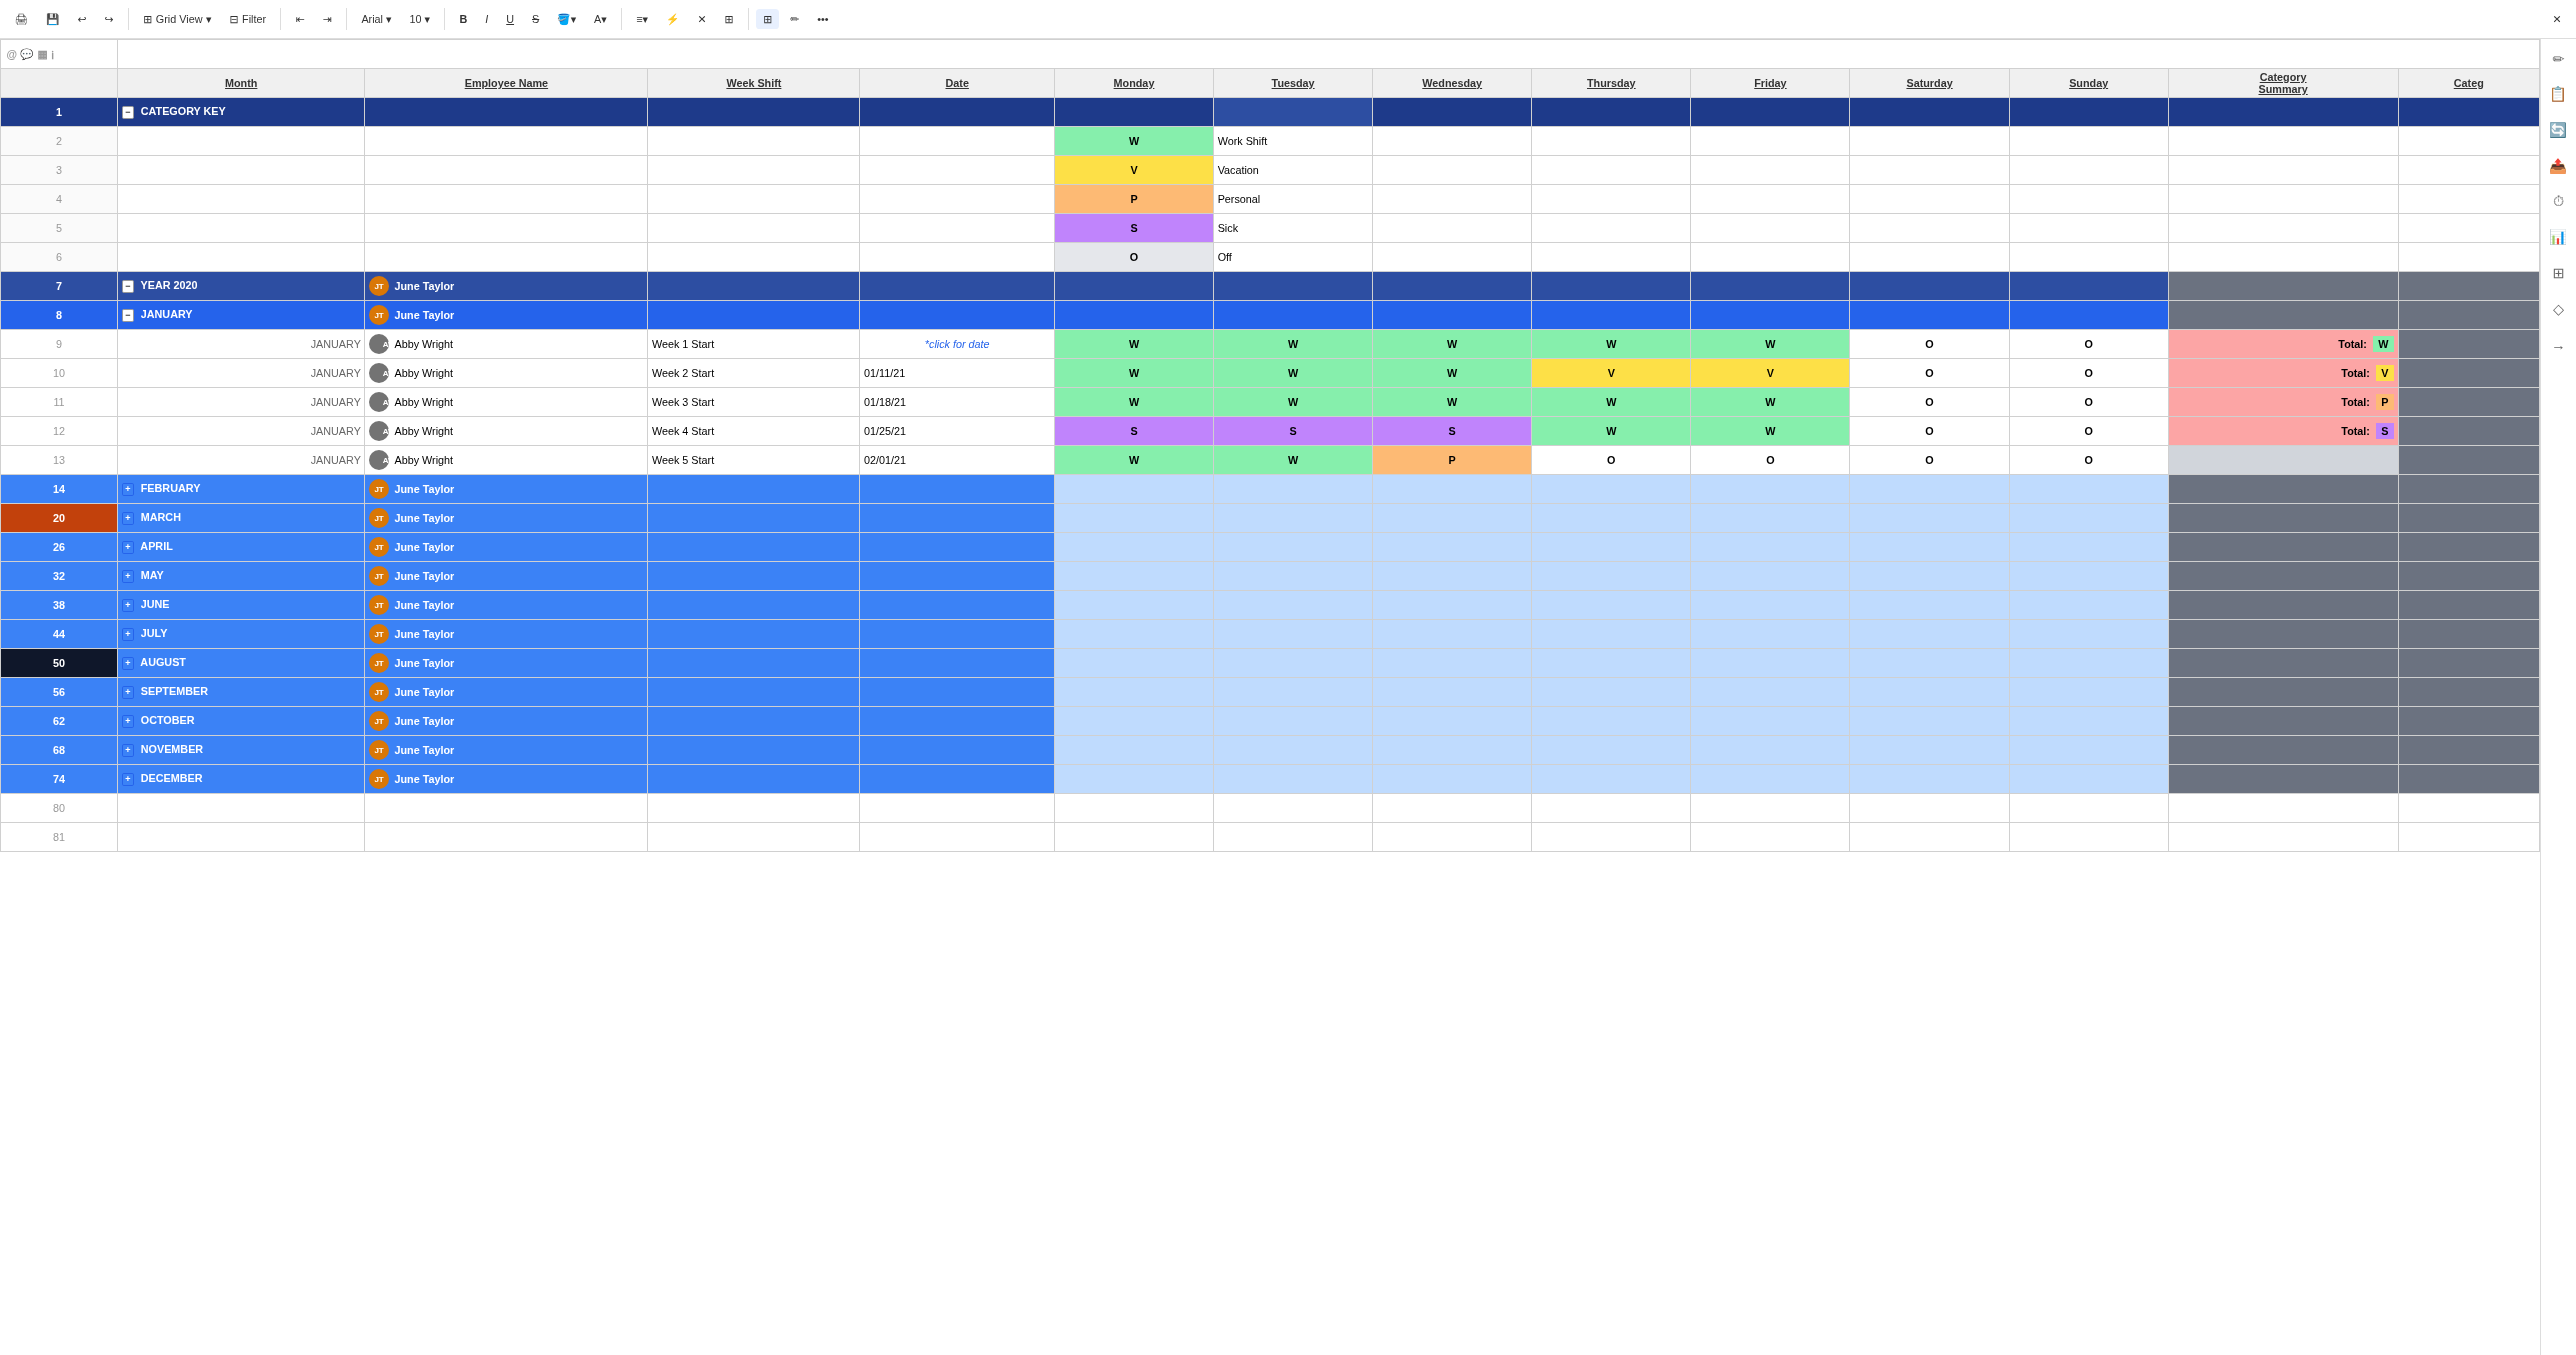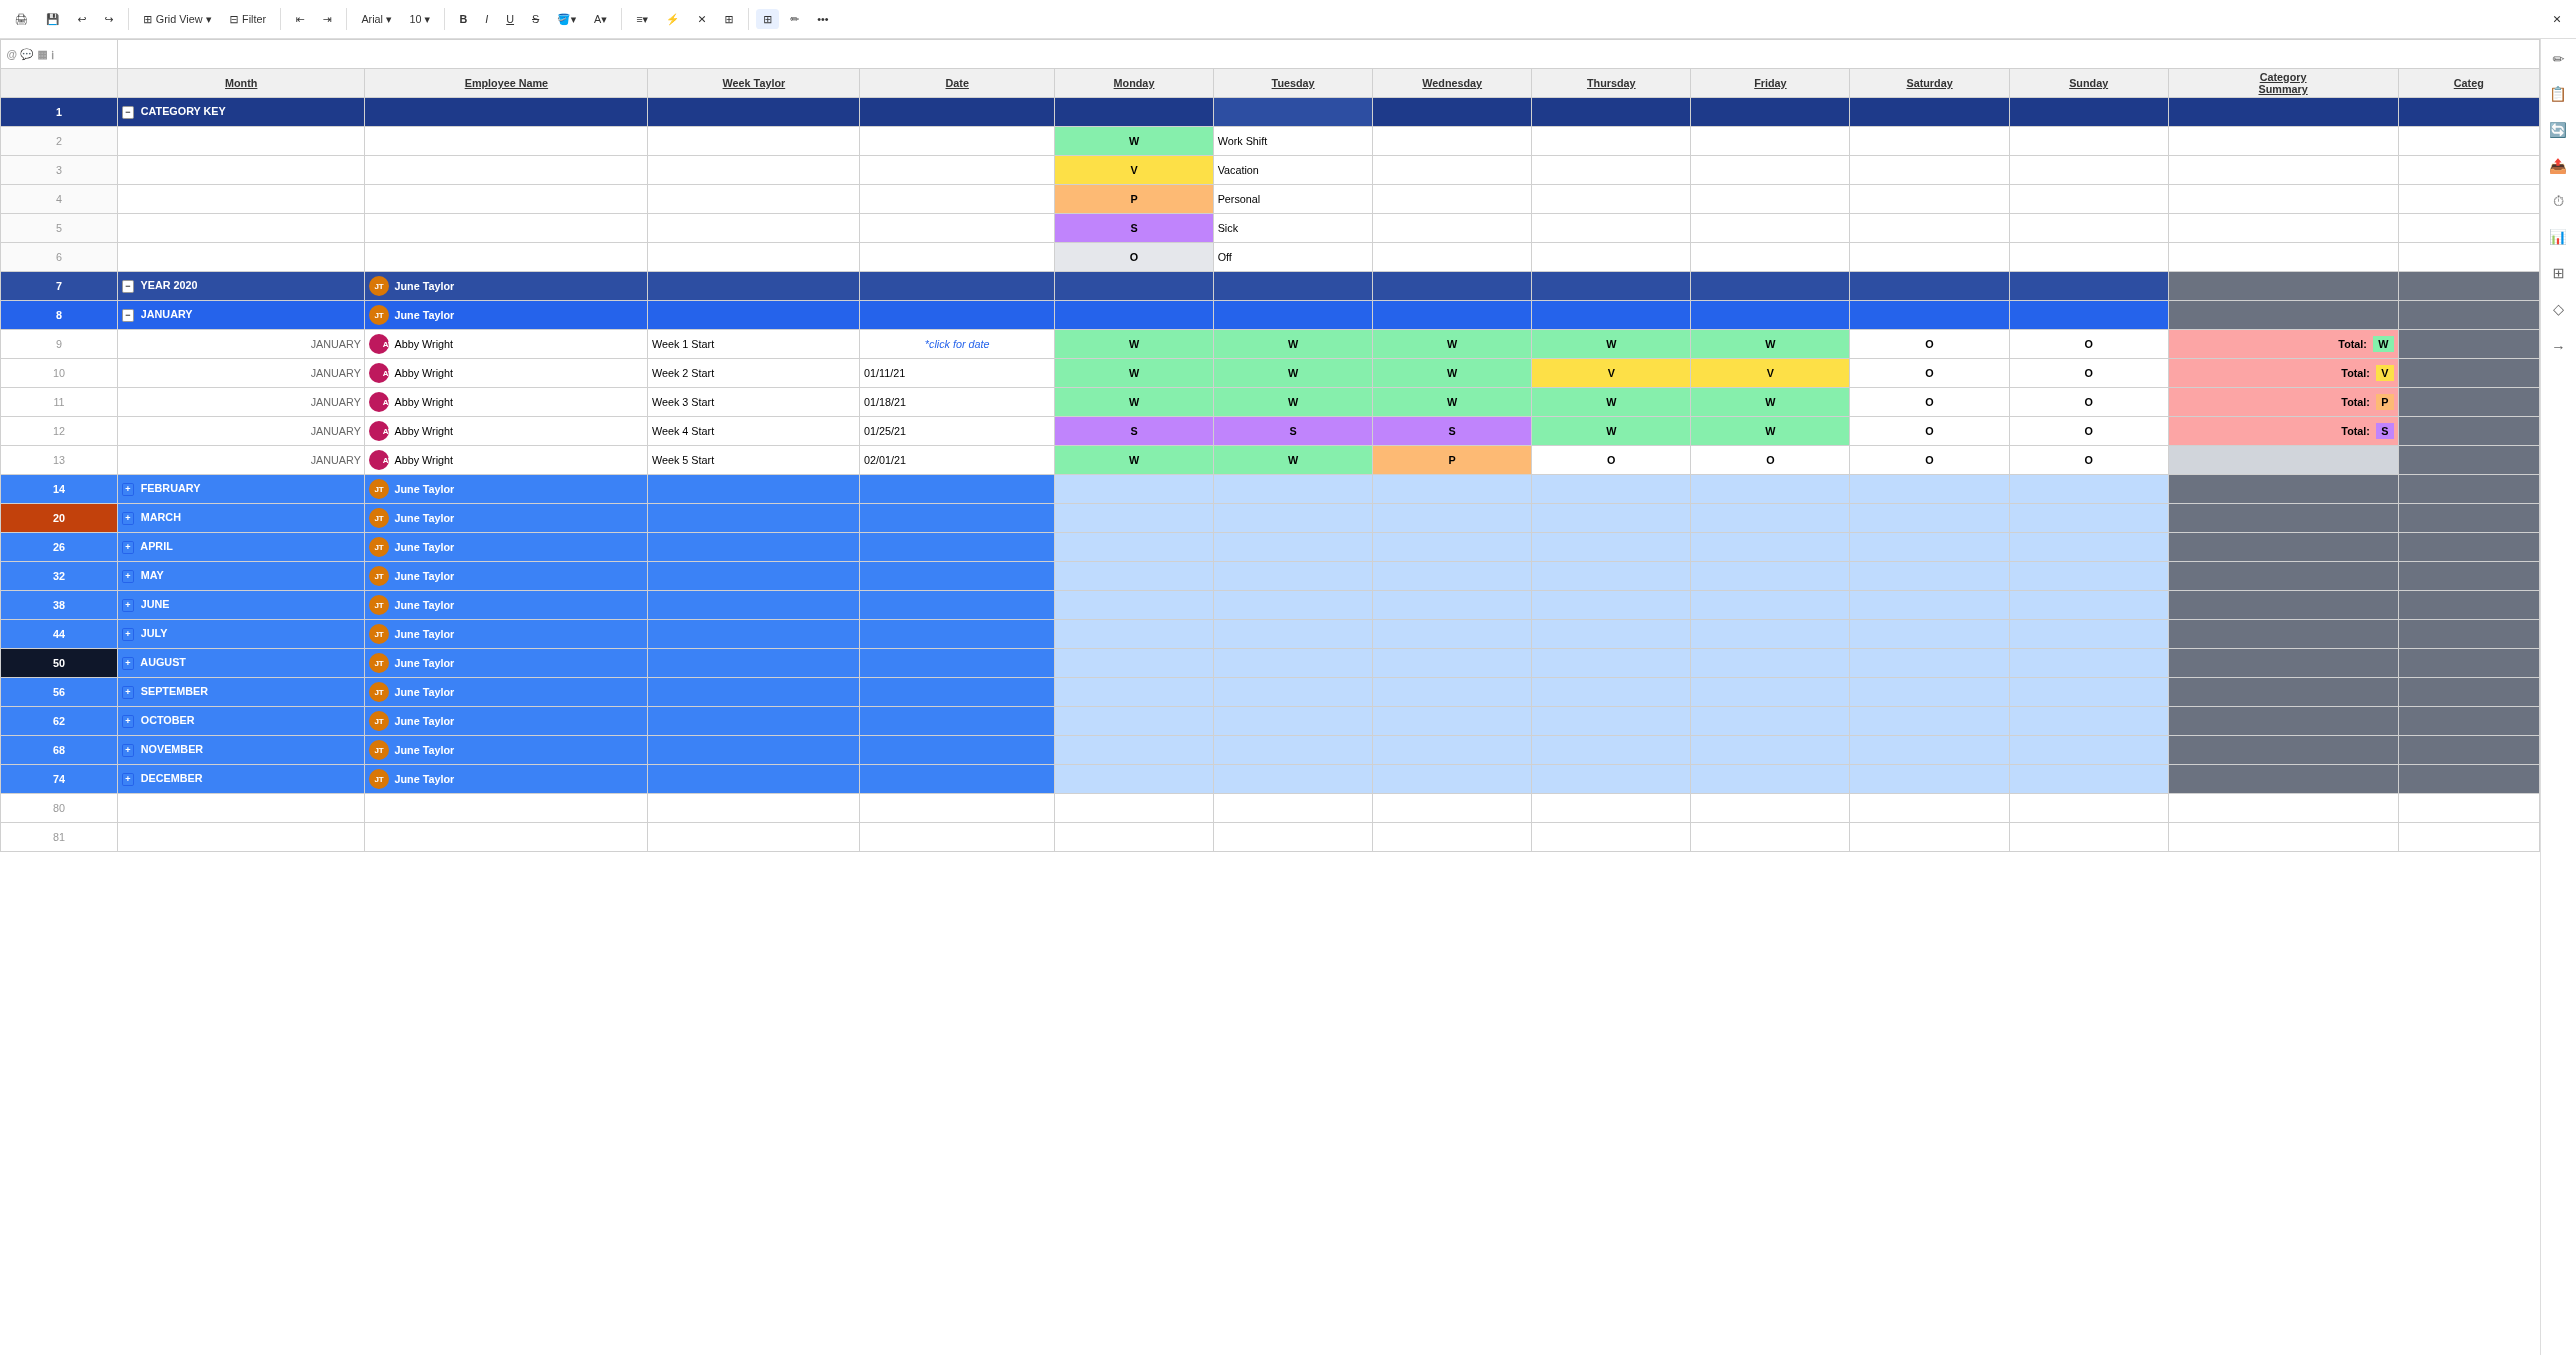--- a/index.html
+++ b/index.html
@@ -153,21 +153,21 @@
     
     .employee-cell {
       display: flex; align-items: center; gap: 5.4px;
     }
     .avatar {
       width: 20px; height: 20px; border-radius: 50%;
       display: inline-flex; align-items: center; justify-content: center;
       font-size: 8px; font-weight: bold; color: #fff; flex-shrink: 0;
     }
     .avatar-jt { background: #d97706; }
-    .avatar-aw { background: #be185d; padding-left: 20px; }
+    .avatar-aw { background: #737373; padding-left: 20px; }
 
     
     .collapse-icon { 
       display: inline-block; width: 12.6px; height: 12.6px;
       border: 0.9px solid #999; border-radius: 1.8px;
       text-align: center; line-height: 10.8px; font-size: 9px;
       margin-right: 3.6px; cursor: pointer; background: #fff; color: #333;
     }
 
     
@@ -263,21 +263,21 @@
               <span>ℹ</span>
             </div>
           </th>
           <th colspan="13" class="col-header-top"></th>
         </tr>
 
         <tr>
           <th class="col-header row-num"></th>
           <th class="col-header">Month</th>
           <th class="col-header">Employee Name</th>
-          <th class="col-header">Week Taylor</th>
+          <th class="col-header">Week Shift</th>
           <th class="col-header">Date</th>
           <th class="col-header">Monday</th>
           <th class="col-header">Tuesday</th>
           <th class="col-header">Wednesday</th>
           <th class="col-header">Thursday</th>
           <th class="col-header">Friday</th>
           <th class="col-header">Saturday</th>
           <th class="col-header">Sunday</th>
           <th class="col-header cat-summary-header">Category<br>Summary</th>
           <th class="col-header">Categ</th>

